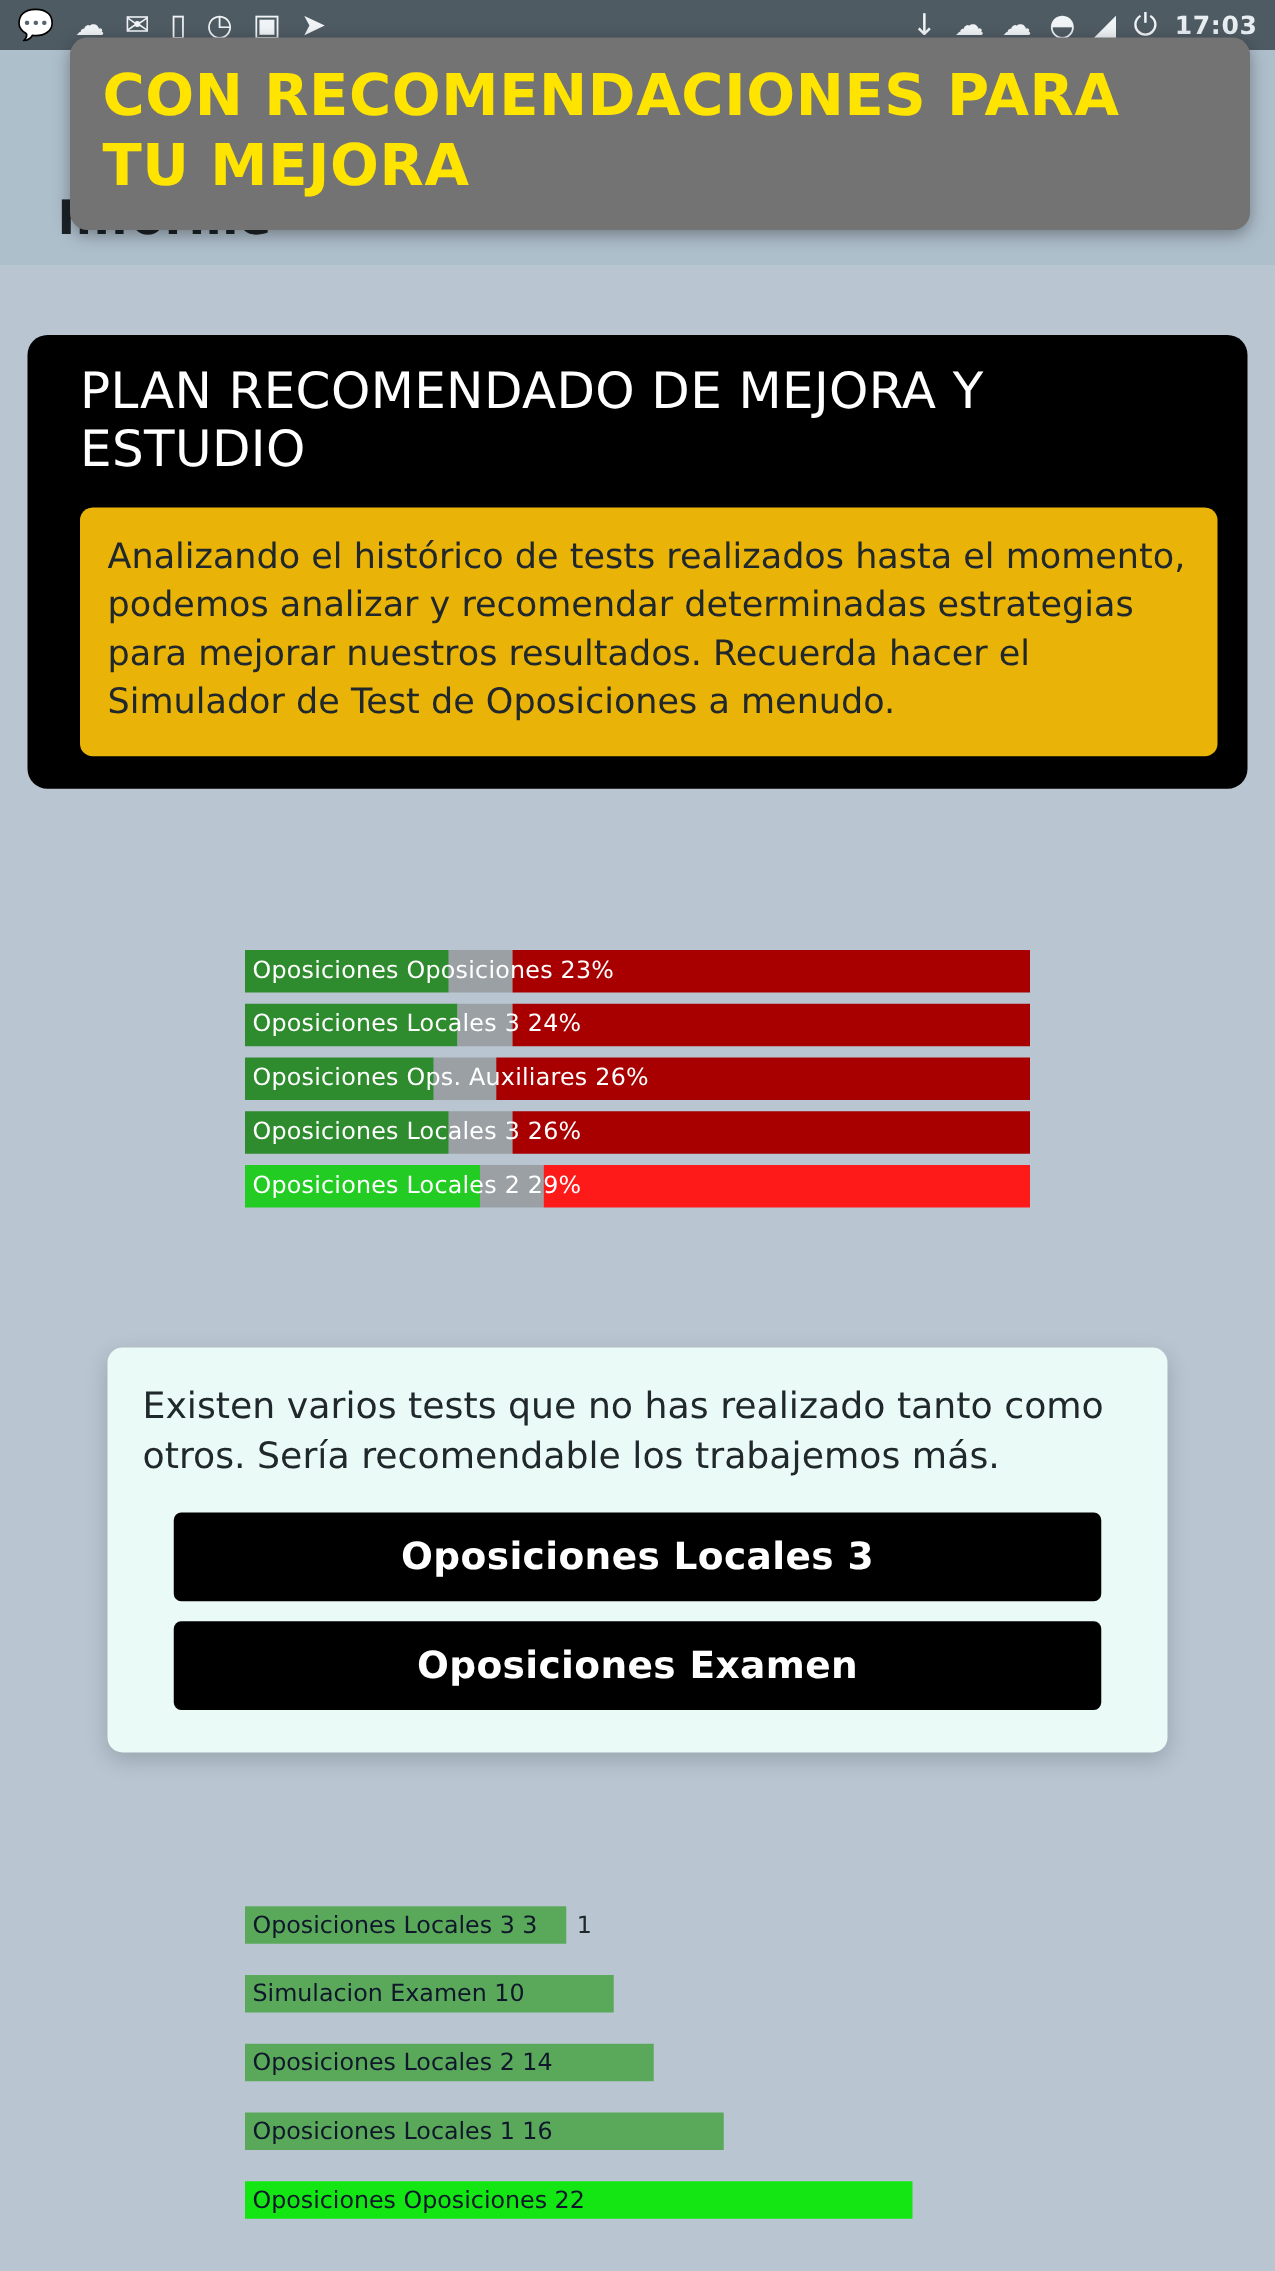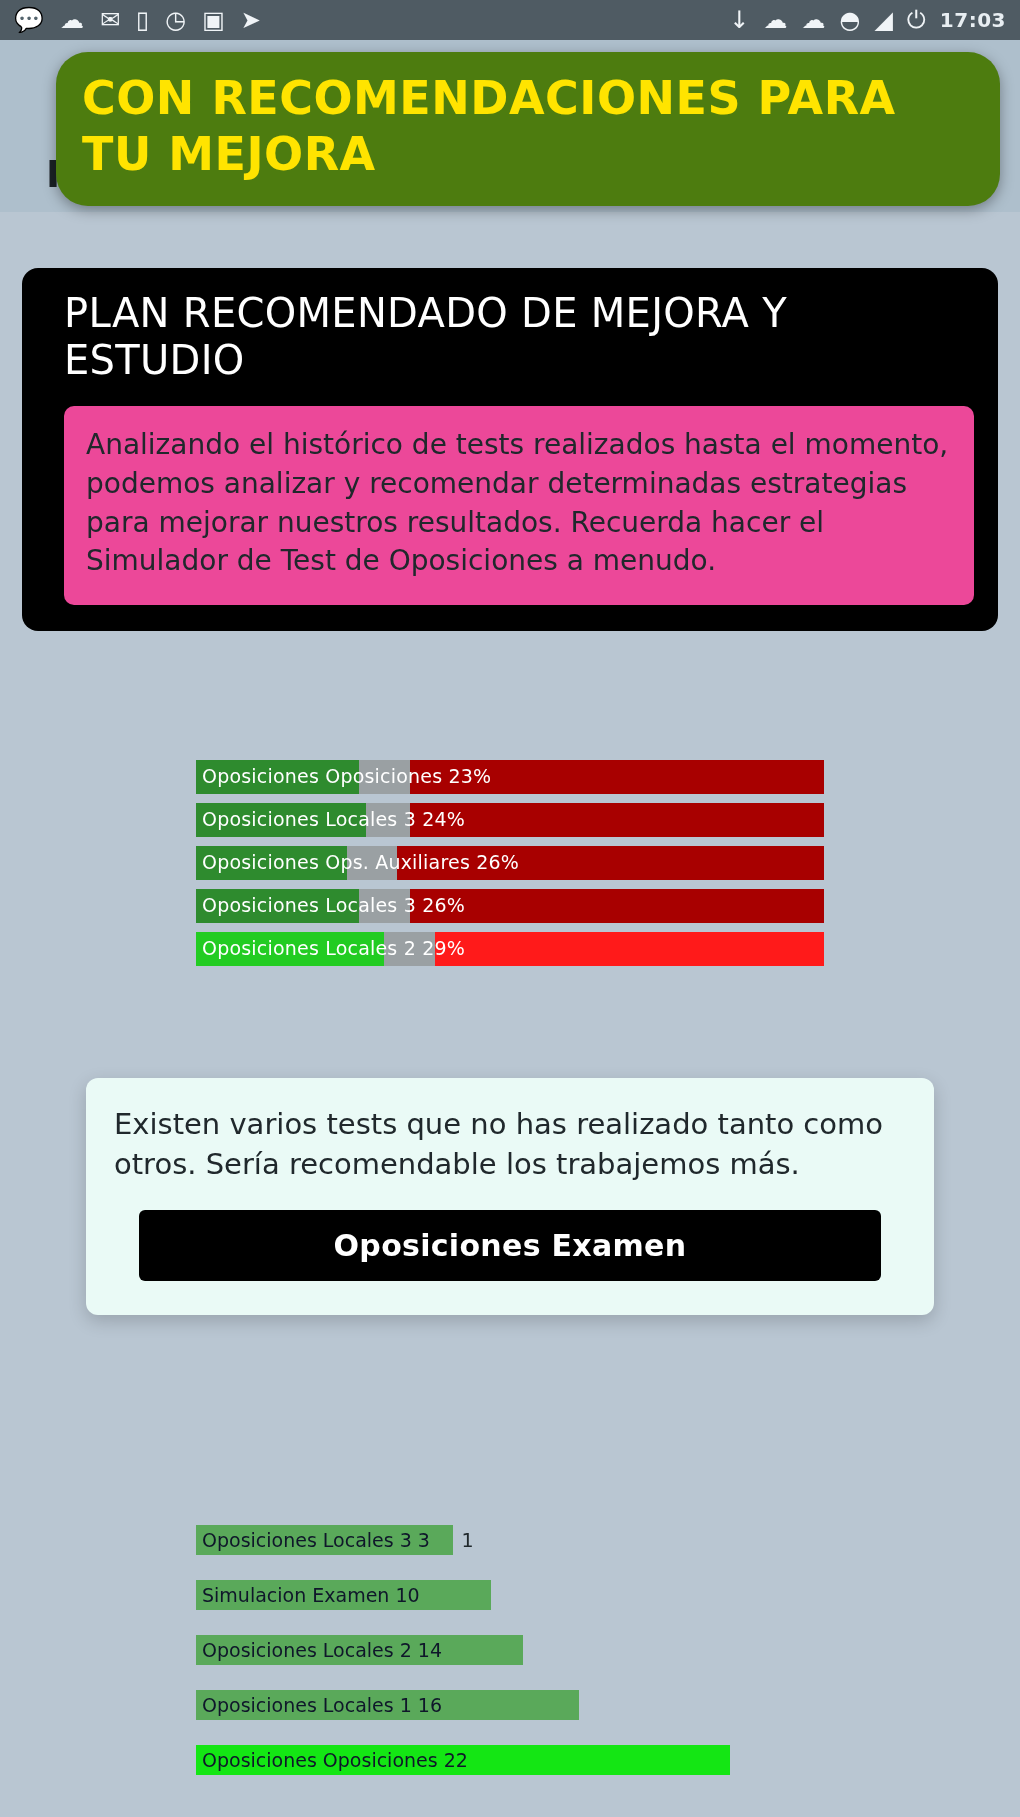--- a/index.html
+++ b/index.html
@@ -56,24 +56,24 @@
     font-size: 38px;
     color: #1b2226;
     font-weight: bold;
     letter-spacing: 0.5px;
   }
 
   
   .toast {
     position: absolute;
     left: 56px;
-    top: 52px;
+    top: 30px;
     width: 944px;
-    border-radius: 32px;
-    background: #4d7c0f;
+    border-radius: 14px;
+    background: #737373;
     padding: 18px 26px 24px 26px;
     z-index: 50;
     box-shadow: 0 4px 14px rgba(0,0,0,0.35);
   }
   .toast-text {
     color: #ffe400;
     font-weight: bold;
     font-size: 46px;
     line-height: 1.22;
     letter-spacing: 0.5px;
@@ -91,21 +91,21 @@
   }
   .plan-title {
     color: #fff;
     font-size: 40px;
     line-height: 1.18;
     font-weight: normal;
     letter-spacing: 0.3px;
     margin-bottom: 22px;
   }
   .plan-inner {
-    background: #ec4899;
+    background: #eab308;
     border-radius: 10px;
     padding: 20px 22px 24px 22px;
   }
   .plan-inner p {
     color: #20282c;
     font-size: 28px;
     line-height: 1.38;
   }
 
   
@@ -285,20 +285,21 @@
         <div class="bar-seg" style="left: 0%; width: 30%; background: rgb(34, 204, 34);"></div>
         <div class="bar-seg" style="left: 30%; width: 8%; background: rgb(154, 160, 163);"></div>
         <div class="bar-seg" style="left: 38%; width: 62%; background: rgb(255, 26, 26);"></div>
       </div>
       <span class="bar-label">Oposiciones Locales 2 29%</span>
     </div>
   </div>
 
 <div class="sugg-card">
   <div class="sugg-text">Existen varios tests que no has realizado tanto como otros. Sería recomendable los trabajemos más.</div>
+  <button class="sugg-btn">Oposiciones Locales 3</button>
   <button class="sugg-btn">Oposiciones Examen</button>
 </div>
 
 <div class="chart2">
     <div class="bar-row2">
       <div class="bar2" style="width: 41%; background: rgb(90, 169, 90);"></div>
       <span class="bar-label2">Oposiciones Locales 3 3</span>
       <span class="bar-outlabel2" style="left: calc(41% + 8px);">1</span>
     </div>
     <div class="bar-row2">

